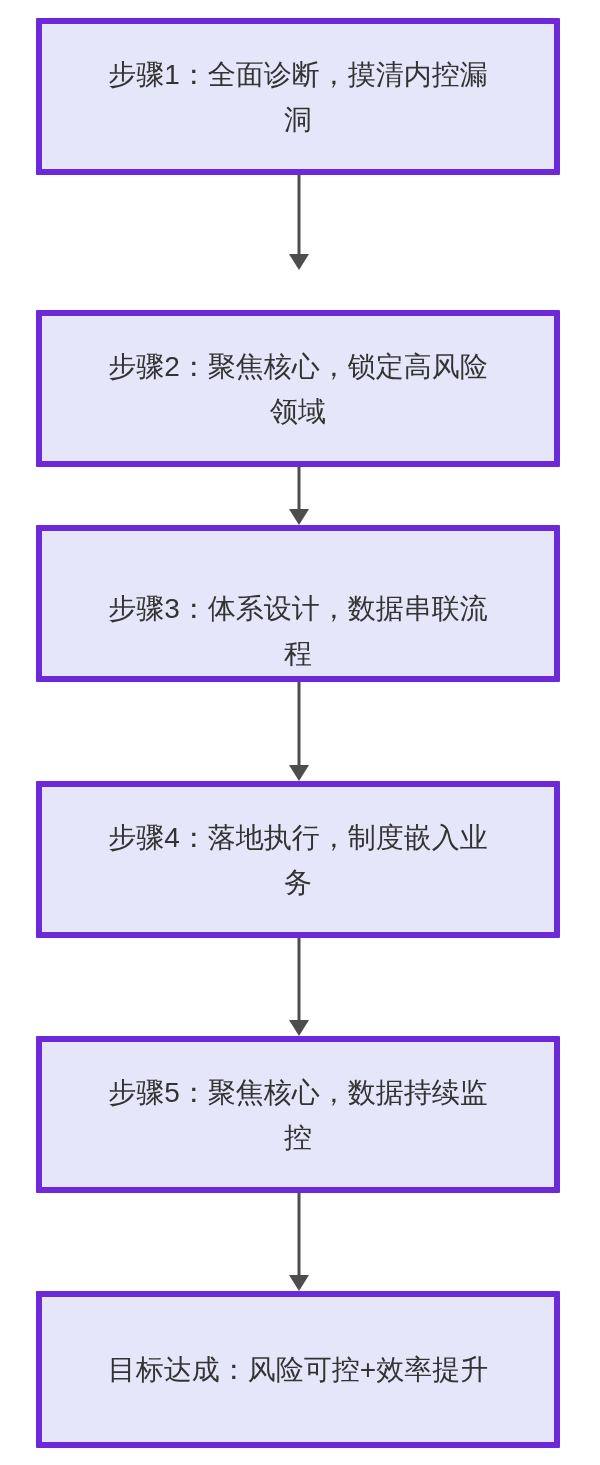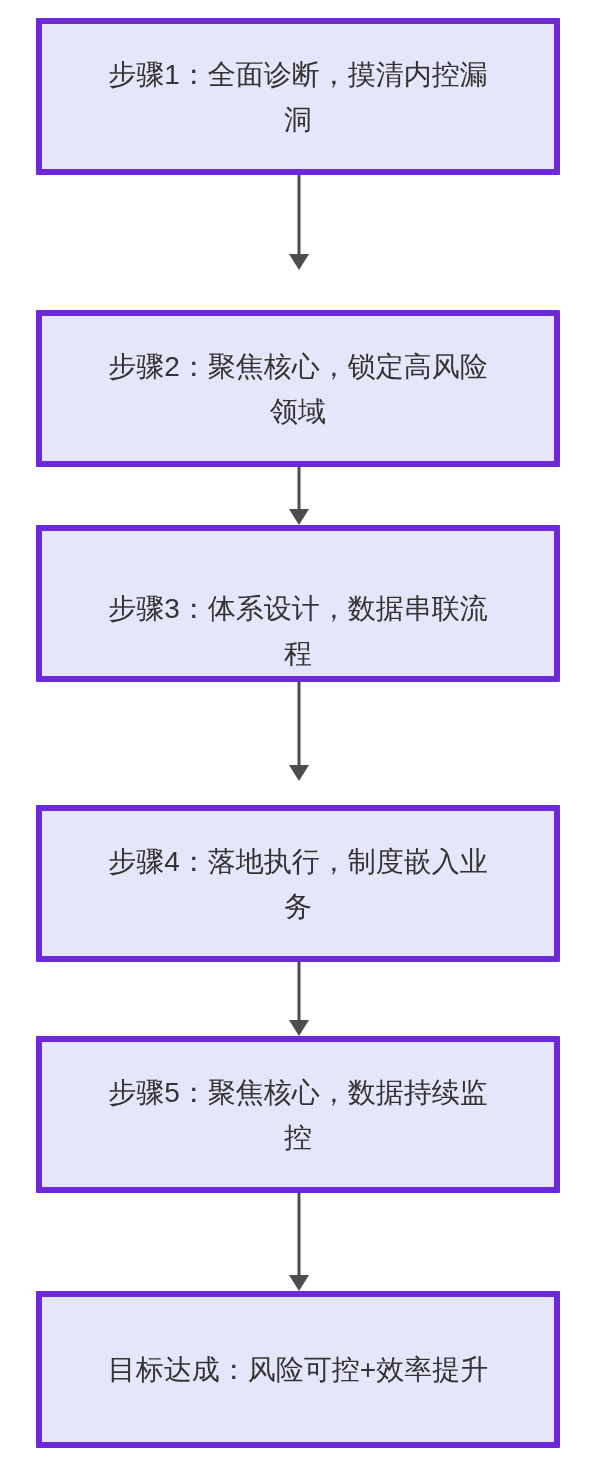--- a/index.html
+++ b/index.html
@@ -91,21 +91,21 @@
     </div>
     <div class="node" style="top: 18px;">
       <span class="node-label">步骤1：全面诊断，摸清内控漏洞</span>
     </div>
     <div class="node" style="top: 270px; margin-top: 40px;">
       <span class="node-label">步骤2：聚焦核心，锁定高风险领域</span>
     </div>
     <div class="node" style="top: 525px; align-items: flex-end;">
       <span class="node-label">步骤3：体系设计，数据串联流程</span>
     </div>
-    <div class="node" style="top: 781px; margin-top: 24px;">
+    <div class="node" style="top: 781px;">
       <span class="node-label">步骤4：落地执行，制度嵌入业务</span>
     </div>
     <div class="node" style="top: 1036px;">
       <span class="node-label">步骤5：聚焦核心，数据持续监控</span>
     </div>
     <div class="node" style="top: 1291px;">
       <span class="node-label">目标达成：风险可控+效率提升</span>
     </div>
   </div>
 

